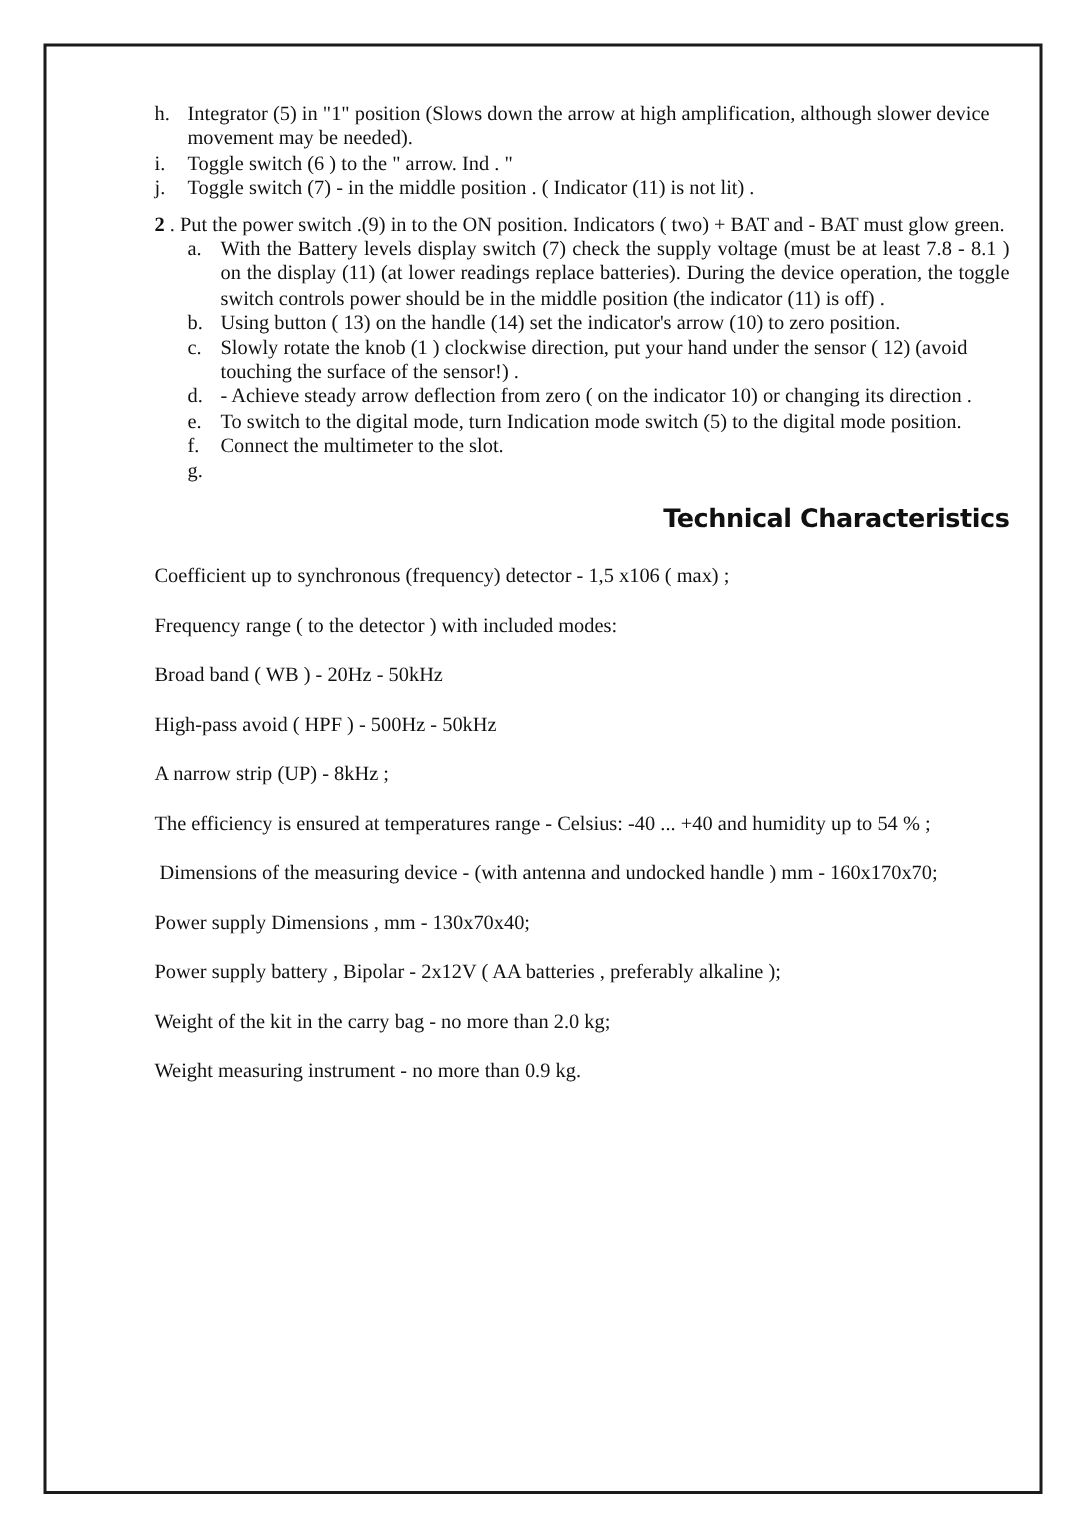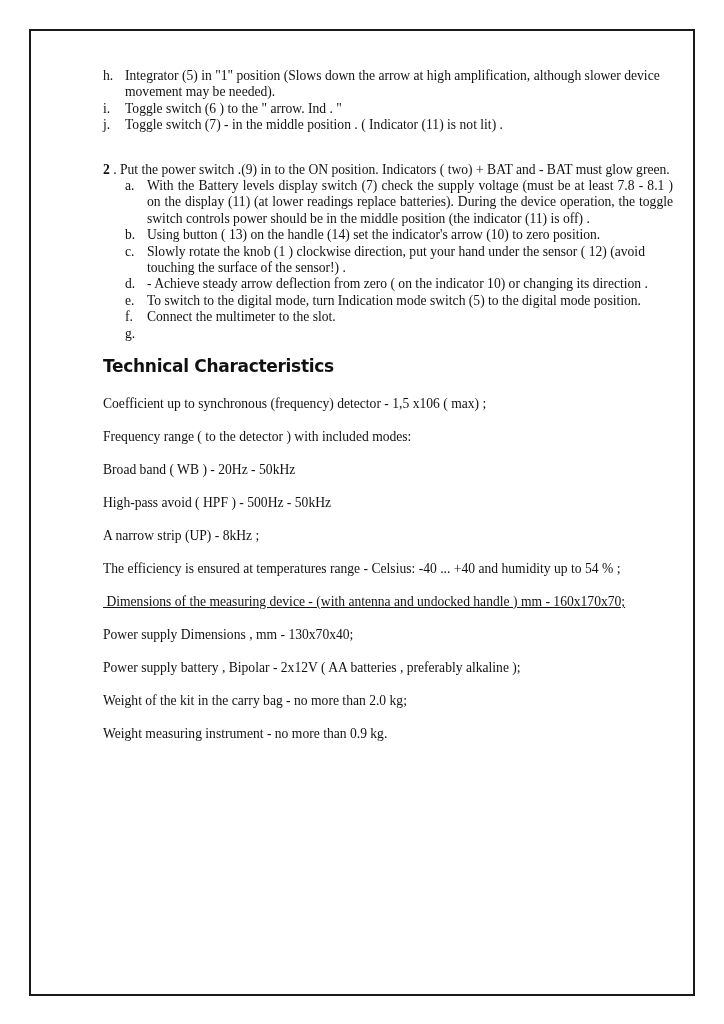--- a/index.html
+++ b/index.html
@@ -45,26 +45,26 @@
       position: absolute;
       left: 22px;
       top: 0;
     }
     .list-top .list-item { padding-left: 44px; }
     .list-top .list-item .marker { left: 22px; }
     .list-sub .list-item { padding-left: 44px; }
     .list-sub .list-item .marker { left: 22px; }
     .justify { text-align: justify; }
     .step-para {
-      margin-top: 28px;
+      margin-top: 8px;
       text-align: justify;
     }
     .step-num { font-weight: bold; }
     .section-heading {
-      text-align: left;
+      text-align: right;
       font-family: "DejaVu Sans", sans-serif;
       font-weight: bold;
       font-size: 17px;
       margin-top: 32px;
       margin-bottom: 22px;
       letter-spacing: -0.3px;
     }
     .spec {
       margin: 0 0 16.6px 0;
       white-space: nowrap;
@@ -129,20 +129,20 @@
 
   <h2 class="section-heading">Technical Characteristics</h2>
 
   <div>
     <p class="spec">Coefficient up to synchronous (frequency) detector - 1,5 x106 ( max) ;</p>
     <p class="spec">Frequency range ( to the detector ) with included modes:</p>
     <p class="spec">Broad band ( WB ) - 20Hz - 50kHz</p>
     <p class="spec">High-pass avoid ( HPF ) - 500Hz - 50kHz</p>
     <p class="spec">A narrow strip (UP) - 8kHz ;</p>
     <p class="spec">The efficiency is ensured at temperatures range - Celsius: -40 ... +40 and humidity up to 54 % ;</p>
-    <p class="spec" style="white-space:pre;text-decoration:underline;"> Dimensions of the measuring device - (with antenna and undocked handle ) mm - 160x170x70;</p>
+    <p class="spec" style="white-space:pre;"> Dimensions of the measuring device - (with antenna and undocked handle ) mm - 160x170x70;</p>
     <p class="spec">Power supply Dimensions , mm - 130x70x40;</p>
     <p class="spec tight">Power supply battery , Bipolar - 2x12V ( AA batteries , preferably alkaline );</p>
     <p class="spec">Weight of the kit in the carry bag - no more than 2.0 kg;</p>
     <p class="spec">Weight measuring instrument - no more than 0.9 kg.</p>
   </div>
 
 </div>
 
 </body></html>

